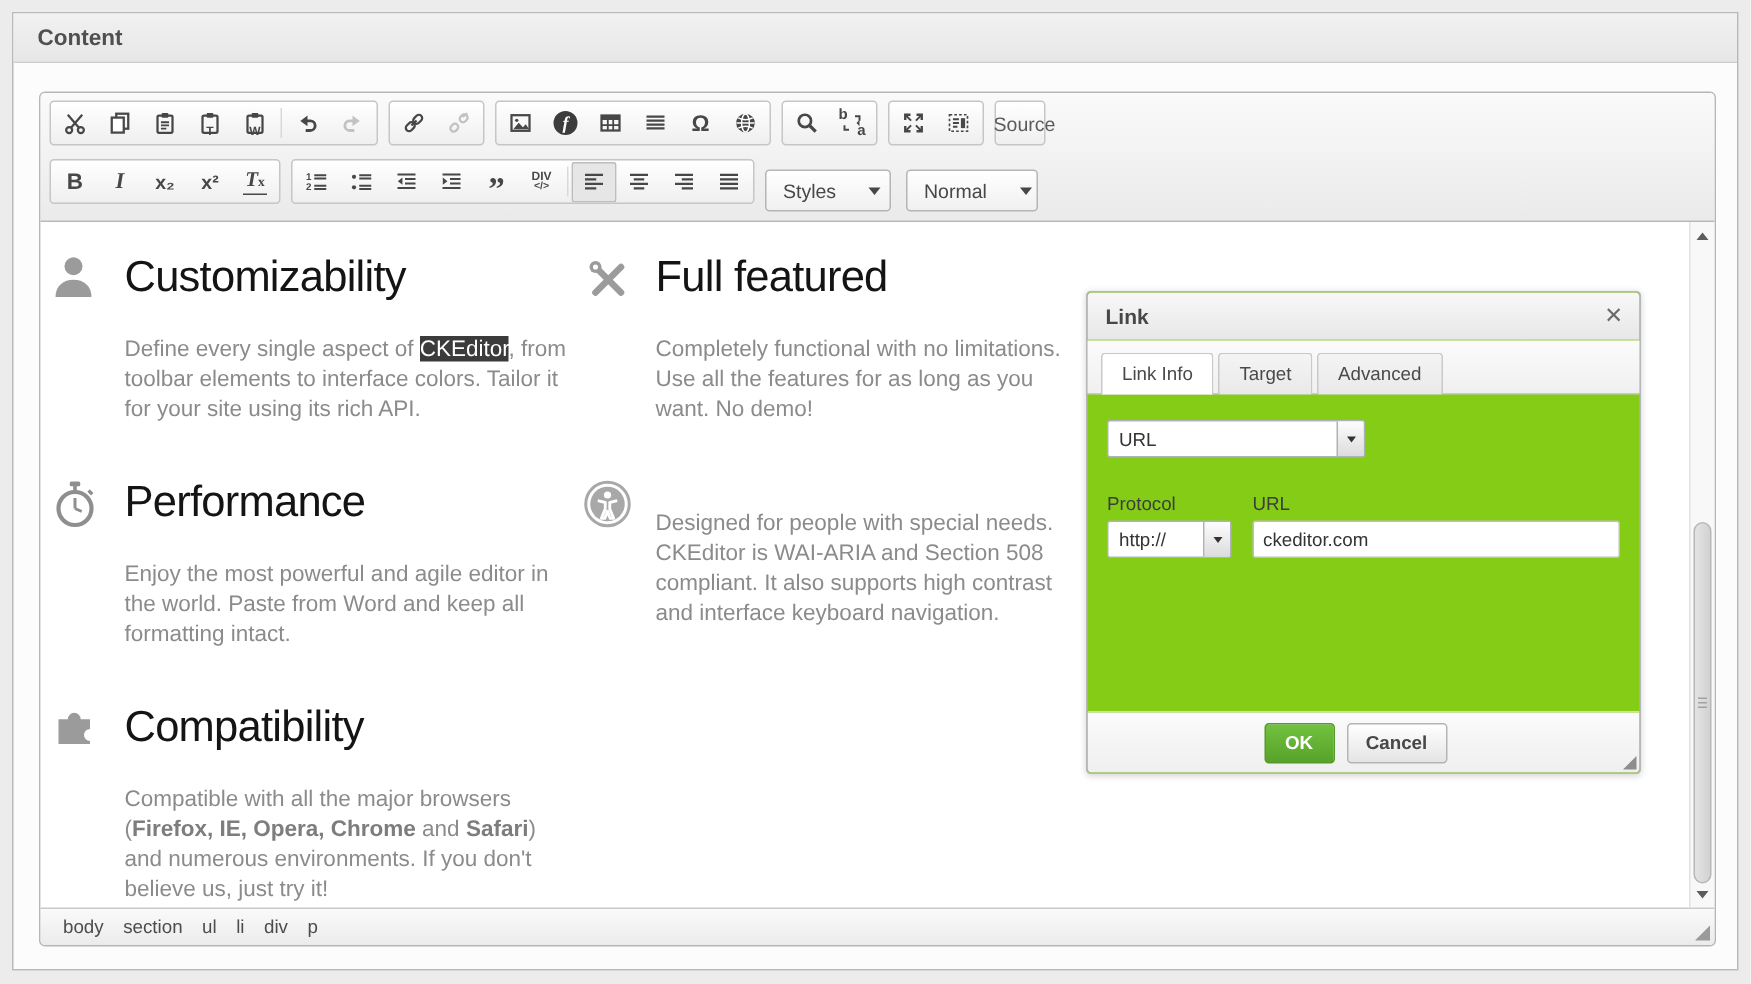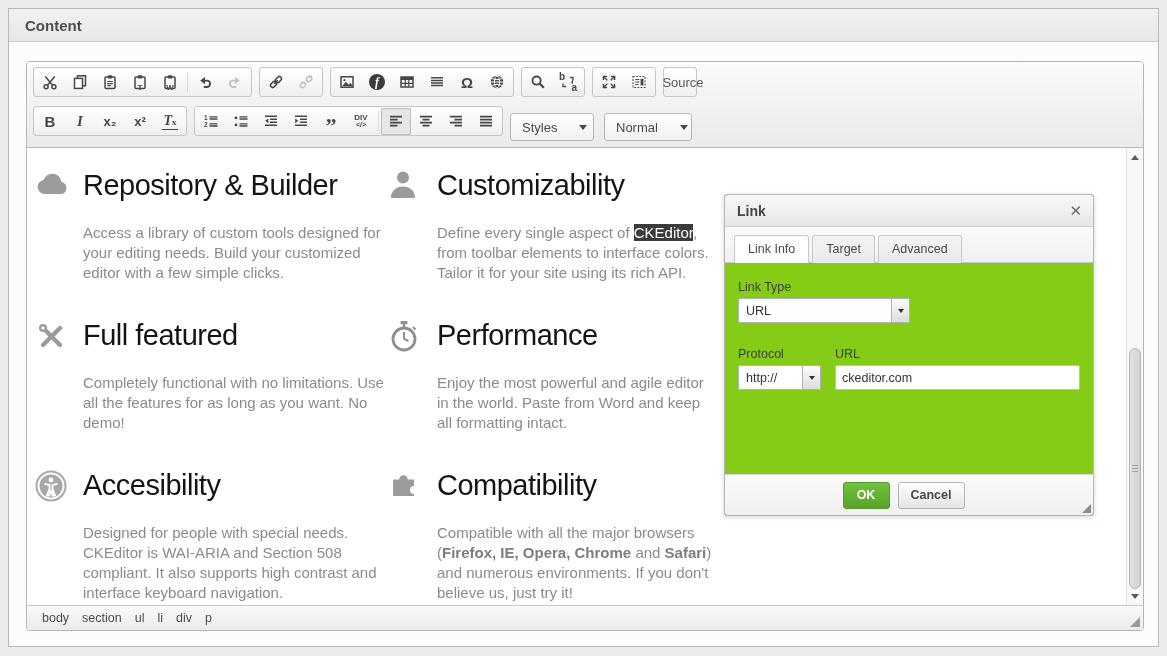--- a/index.html
+++ b/index.html
@@ -353,27 +353,20 @@
         </div>
         <div class="combo" style="width:88px">
           <span class="lab">Normal</span>
           <span class="car"></span>
         </div>
       </div>
     </div>
 
     <div class="content">
       <div class="features">
-          <div class="feature col1">
-          <span class="f-icon"><svg width="34" height="26" viewBox="0 0 34 26">
-                <path d="M27 24H9.5A7 7 0 0 1 8.4 10.1 9.3 9.3 0 0 1 26.5 12 6.2 6.2 0 0 1 27 24z" fill="#9b9b9b"></path>
-              </svg></span>
-          <h2>Repository &amp; Builder</h2>
-          <p><span>Access a library of custom tools designed for your editing needs. Build your customized editor with a few simple clicks.</span></p>
-        </div>
           <div class="feature col2">
           <span class="f-icon"><svg width="28" height="30" viewBox="0 0 28 30">
                 <circle cx="14" cy="7.5" r="6" fill="#9b9b9b"></circle>
                 <path d="M2 28c0-7.5 5.4-11.5 12-11.5S26 20.5 26 28z" fill="#9b9b9b"></path>
               </svg></span>
           <h2>Customizability</h2>
           <p><span>Define every single aspect of </span><span class="hl">CKEditor</span><span>, from toolbar elements to interface colors. Tailor it for your site using its rich API.</span></p>
         </div>
           <div class="feature col1">
           <span class="f-icon"><svg width="32" height="32" viewBox="0 0 32 32">
@@ -399,21 +392,20 @@
           <h2>Performance</h2>
           <p><span>Enjoy the most powerful and agile editor in the world. Paste from Word and keep all formatting intact.</span></p>
         </div>
           <div class="feature col1">
           <span class="f-icon"><svg width="32" height="32" viewBox="0 0 32 32">
                 <circle cx="16" cy="16" r="14.5" fill="none" stroke="#a8a8a8" stroke-width="2"></circle>
                 <circle cx="16" cy="16" r="11.5" fill="#a8a8a8"></circle>
                 <circle cx="16" cy="10" r="2.4" fill="#fff"></circle>
                 <path d="M9.5 13.8l5 1.2v4.2l-2.6 6.4h2.3l1.8-4.8 1.8 4.8h2.3l-2.6-6.4V15l5-1.2" fill="none" stroke="#fff" stroke-width="1.9" stroke-linejoin="round"></path>
               </svg></span>
-          <h2>Accesibility</h2>
           <p><span>Designed for people with special needs. CKEditor is WAI-ARIA and Section 508 compliant. It also supports high contrast and interface keyboard navigation.</span></p>
         </div>
           <div class="feature col2">
           <span class="f-icon"><svg width="30" height="30" viewBox="0 0 30 30">
                 <path d="M4 11.5h6.2a4 4 0 1 1 8.6 0H25V18a4 4 0 1 0 0 8v2H4z" fill="#9b9b9b" transform="translate(0,-2)"></path>
               </svg></span>
           <h2>Compatibility</h2>
           <p><span>Compatible with all the major browsers (</span><span class="b">Firefox, IE, Opera, Chrome</span><span> and </span><span class="b">Safari</span><span>) and numerous environments. If you don't believe us, just try it!</span></p>
         </div>
         </div>
@@ -438,21 +430,20 @@
         <div class="dlg-head">
           <span class="t">Link</span>
           <span class="dlg-close">✕</span>
         </div>
         <div class="dlg-tabs">
           <span class="dlg-tab active">Link Info</span>
           <span class="dlg-tab">Target</span>
           <span class="dlg-tab">Advanced</span>
         </div>
         <div class="dlg-body">
-          <div class="fld-label">Link Type</div>
           <div class="selbox linktype-sel">
             <span class="val">URL</span>
             <span class="btn">
                 <i></i>
               </span>
           </div>
           <div class="proto-row">
             <div class="proto-col">
               <div class="fld-label">Protocol</div>
               <div class="selbox proto-sel">

